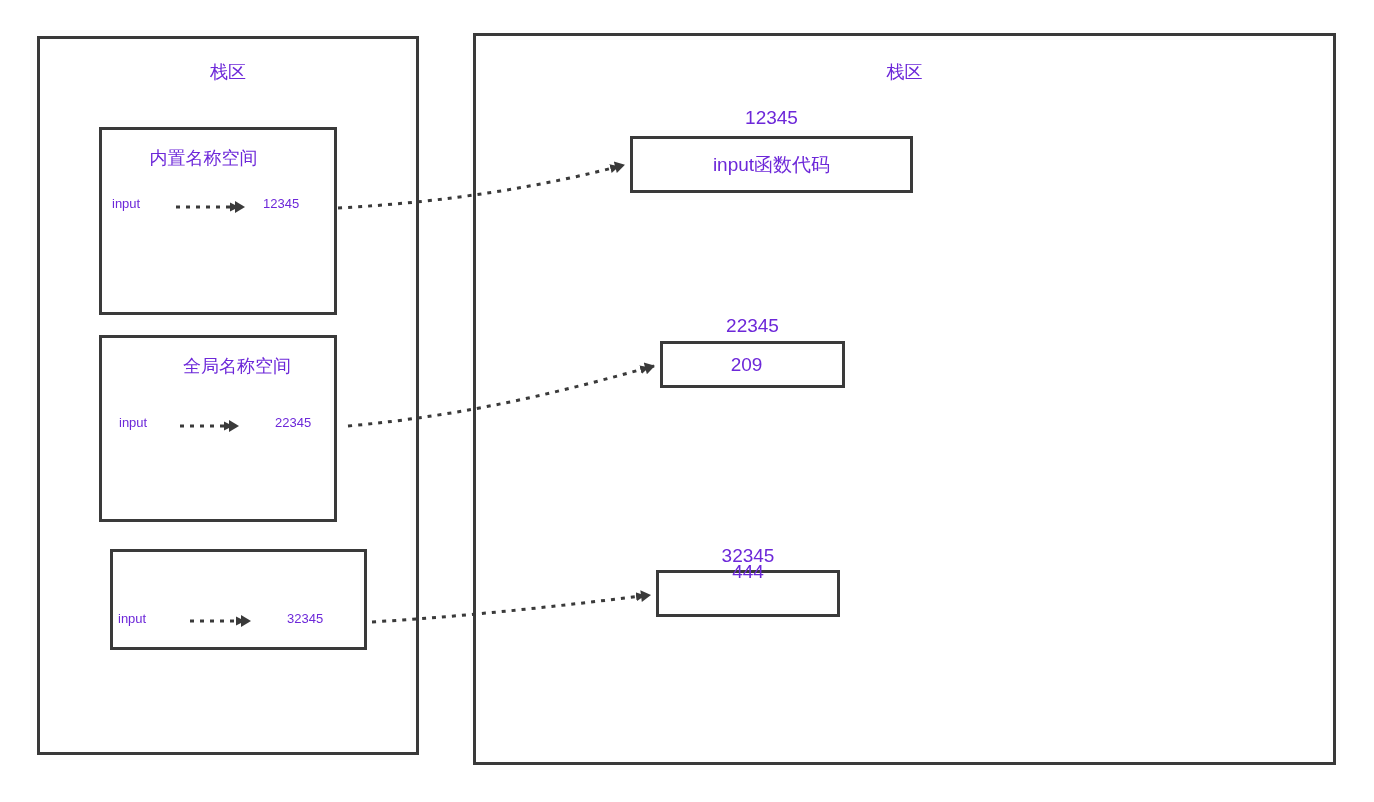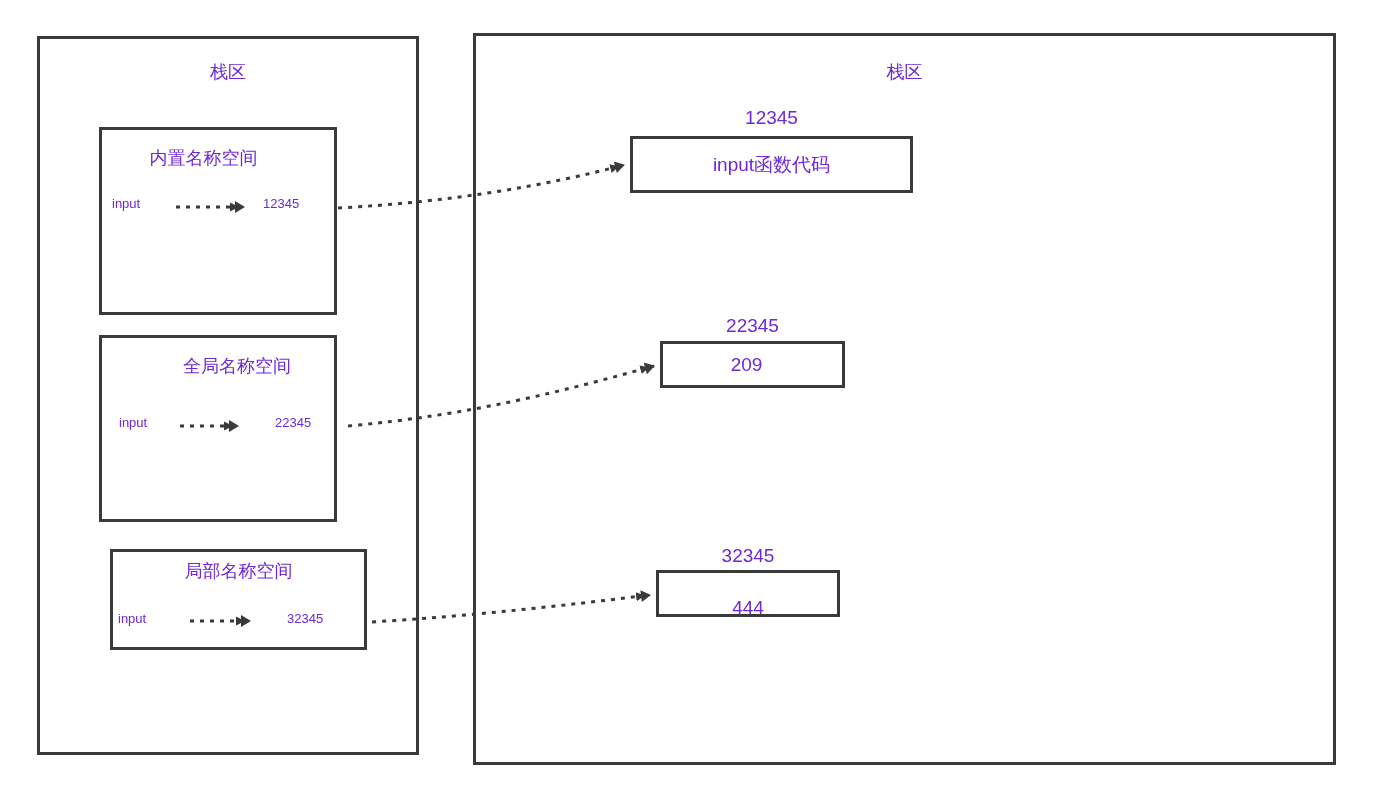--- a/index.html
+++ b/index.html
@@ -31,35 +31,34 @@
   <div class="ns-title" style="left:99px; top:146px; width:209px;">内置名称空间</div>
   <div class="txt latin" style="left:112px; top:196px;">input</div>
   <div class="txt latin" style="left:263px; top:196px;">12345</div>
 
   <div class="box" style="left:99px; top:335px; width:238px; height:187px;"></div>
   <div class="ns-title" style="left:99px; top:354px; width:238px;margin-left:19px;">全局名称空间</div>
   <div class="txt latin" style="left:119px; top:415px;">input</div>
   <div class="txt latin" style="left:275px; top:415px;">22345</div>
 
   <div class="box" style="left:110px; top:549px; width:257px; height:101px;"></div>
-  <div class="ns-title" style="left:110px; top:559px; width:257px;">局部名称空间</div>
   <div class="txt latin" style="left:118px; top:611px;">input</div>
   <div class="txt latin" style="left:287px; top:611px;">32345</div>
 
   <div class="addr-label" style="left:630px; top:107px; width:283px;">12345</div>
   <div class="box" style="left:630px; top:136px; width:283px; height:57px;"></div>
   <div class="value-text" style="left:630px; top:136px; width:283px; height:57px;">input函数代码</div>
 
   <div class="addr-label" style="left:660px; top:315px; width:185px;">22345</div>
   <div class="box" style="left:660px; top:341px; width:185px; height:47px;"></div>
   <div class="value-text" style="left:654px; top:341px; width:185px; height:47px;">209</div>
 
   <div class="addr-label" style="left:656px; top:545px; width:184px;">32345</div>
   <div class="box" style="left:656px; top:570px; width:184px; height:47px;"></div>
-  <div class="value-text" style="left:656px; top:584px; width:184px; height:47px;">444</div>
+  <div class="value-text" style="left:656px; top:548px; width:184px; height:47px;">444</div>
 
   <svg class="overlay" viewBox="0 0 1374 802">
     <defs>
       <marker id="arrowhead" markerWidth="16" markerHeight="12" refX="14" refY="6" orient="auto" markerUnits="userSpaceOnUse">
         <path d="M0,1.5 L9,6 L0,10.5 z" fill="#3a3a3a"></path>
         <path d="M5,0 L15,6 L5,12 z" fill="#3a3a3a"></path>
       </marker>
     </defs>
 
     <path d="M176,207 L244,207" fill="none" stroke="#3a3a3a" stroke-width="3" stroke-dasharray="4 6" marker-end="url(#arrowhead)"></path>

